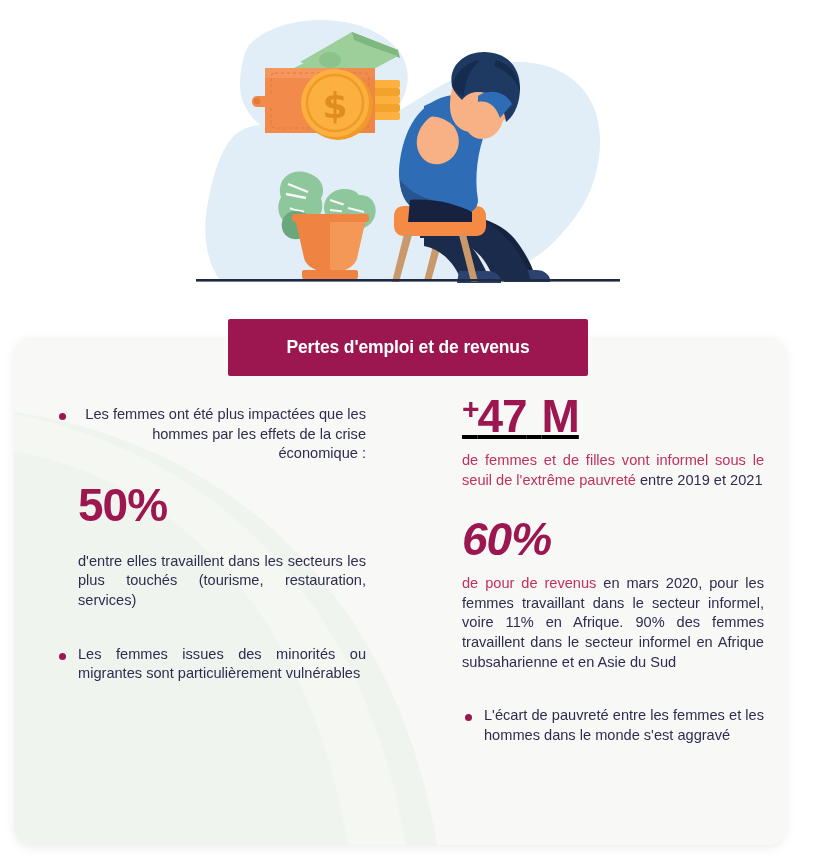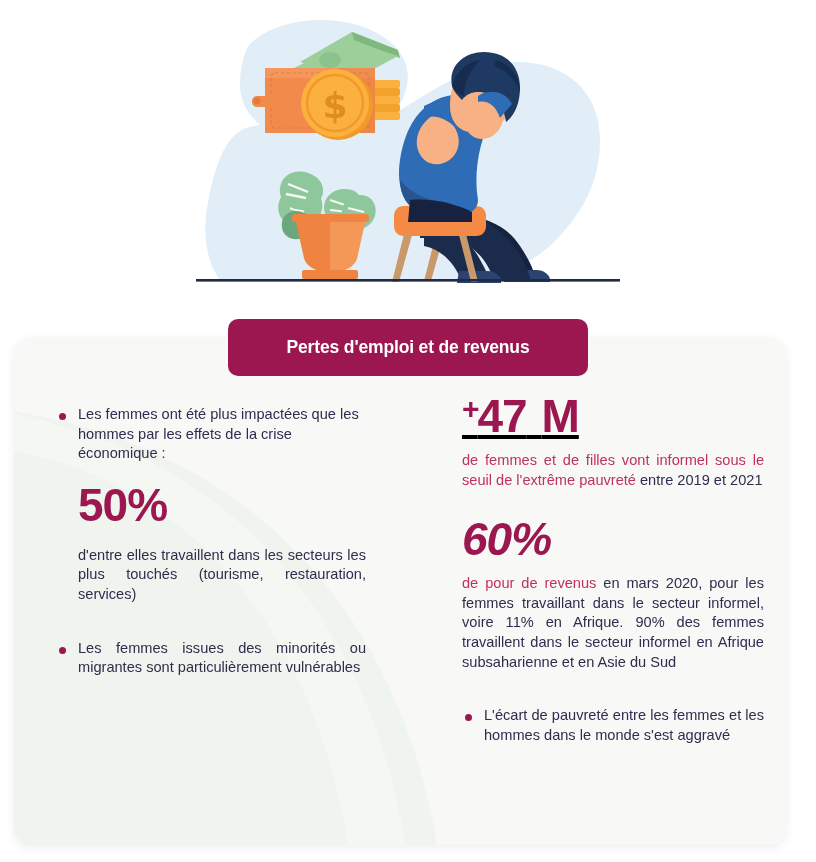--- a/index.html
+++ b/index.html
@@ -48,21 +48,21 @@
   }
 
   
   .banner {
     position: absolute;
     left: 228px;
     top: 319px;
     width: 360px;
     height: 57px;
     background: #9c1750;
-    border-radius: 10px;
+    border-radius: 2px;
     display: flex;
     align-items: center;
     justify-content: center;
     z-index: 5;
   }
   .banner-title {
     color: #ffffff;
     font-size: 17.5px;
     font-weight: bold;
     letter-spacing: -0.15px;
@@ -100,21 +100,21 @@
     background: #9c1750;
   }
 
   .body-text {
     font-size: 14.6px;
     line-height: 19.6px;
     color: #2f2d4e;
     text-align: justify;
     text-justify: inter-word;
   }
-  .body-text.nojustify { text-align: left; }
+  .body-text.nojustify { text-align: right; }
 
   .big-stat {
     font-size: 46px;
     font-weight: bold;
     color: #9c1750;
     letter-spacing: -1px;
     line-height: 1;
   }
   .big-stat .plus {
     font-size: 30px;
@@ -252,21 +252,21 @@
 
         <div class="bullet-item block" style="margin-top:68px;">
           <span class="bullet-dot"></span>
           <div class="body-text nojustify">Les femmes ont été plus impactées que les hommes par les effets de la crise économique :</div>
         </div>
 
         <div class="block" style="margin-top:18px; padding-left:22px;">
           <div class="big-stat">50%</div>
         </div>
 
-        <div class="block" style="margin-top:18px; padding-left:22px;">
+        <div class="block" style="margin-top:24px; padding-left:22px;">
           <div class="body-text">d'entre elles travaillent dans les secteurs les plus touchés (tourisme, restauration, services)</div>
         </div>
 
         <div class="bullet-item block" style="margin-top:34px;">
           <span class="bullet-dot"></span>
           <div class="body-text">Les femmes issues des minorités ou migrantes sont particulièrement vulnérables</div>
         </div>
 
       </div>
 

